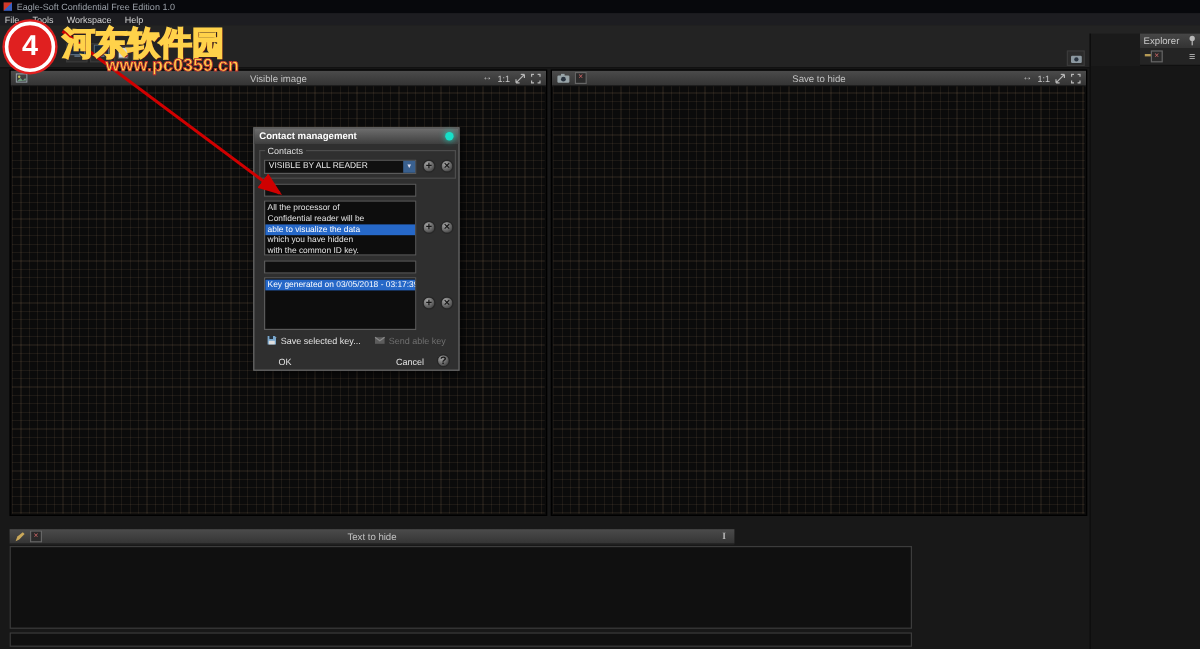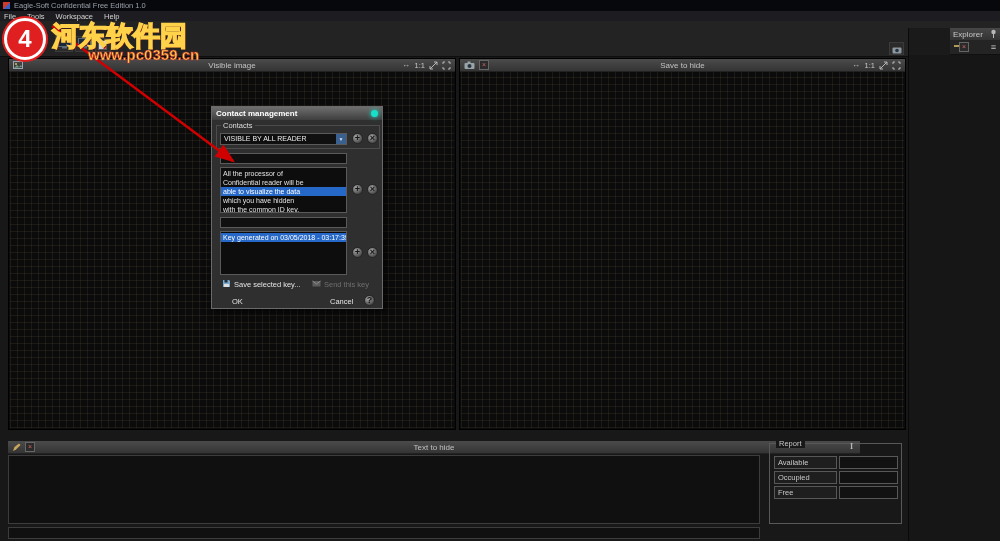--- a/index.html
+++ b/index.html
@@ -215,52 +215,37 @@
     <div class="pbody"></div>
   </div>
 
   <span class="tbtn" style="left:889px;top:42px;width:15px;height:13px;">
     <span><svg width="10" height="8">
           <rect x="0.5" y="1.5" width="9" height="6" rx="1" fill="#8c98a0"></rect>
           <circle cx="5" cy="4.5" r="1.8" fill="#2a3440"></circle>
         </svg></span>
   </span>
 
-  <div class="phead standalone" style="left:8px;top:441px;width:852px;height:13px;">
+  <div class="phead standalone" style="left:8px;top:441px;width:604px;height:13px;">
     <span class="hleft">
       <span class="hicon">
           <svg width="9" height="9">
             <path d="M1 8l1.5-4L7 0.5 8.5 2 4 6.5z" fill="#caa85a"></path>
           </svg>
         </span>
       <span class="xbox">×</span>
     </span>
     <span class="ptitle">Text to hide</span>
     <span class="hright">
       <span class="hicon" style="font-family:'Liberation Serif','DejaVu Serif',serif;font-weight:bold;">I</span>
     </span>
   </div>
   <div class="textarea" style="left:8px;top:455px;width:752px;height:69px;"></div>
   <div class="textarea" style="left:8px;top:527px;width:752px;height:12px;"></div>
 
-  <div class="report" style="left:769px;top:443px;width:133px;height:81px;">
-    <span class="rtitle">Report</span>
-    <div class="rrow" style="top:12px;">
-      <span class="rlabel">Available</span>
-      <span class="rvalue"></span>
-    </div>
-    <div class="rrow" style="top:27px;">
-      <span class="rlabel">Occupied</span>
-      <span class="rvalue"></span>
-    </div>
-    <div class="rrow" style="top:42px;">
-      <span class="rlabel">Free</span>
-      <span class="rvalue"></span>
-    </div>
-  </div>
 
   <div class="explorer">
     <div class="exhead">
       <span>Explorer</span>
       <span style="margin-left:auto;"><svg width="7" height="9">
             <circle cx="3.5" cy="3" r="2.2" fill="#b8b8b8"></circle>
             <rect x="3" y="5" width="1" height="4" fill="#b8b8b8"></rect>
           </svg></span>
     </div>
     <div class="extools">
@@ -325,21 +310,21 @@
             <rect x="2.5" y="1" width="3" height="2.5" fill="#23303c"></rect>
             <rect x="2" y="5" width="5" height="3" fill="#dddddd"></rect>
           </svg></span>
       <span>Save selected key...</span>
     </button>
     <button class="dlgbtn disabled" style="left:100px;top:172px;">
       <span><svg width="9" height="8">
             <rect x="0.5" y="2" width="8" height="5.5" fill="#5c5c5c"></rect>
             <path d="M0.5 2l4 3 4-3" stroke="#8a8a8a" fill="none"></path>
           </svg></span>
-      <span>Send this key</span>
+      <span>Send able key</span>
     </button>
 
     <button class="dlgbtn" style="left:20px;top:190px;">
       <span>OK</span>
     </button>
     <button class="dlgbtn" style="left:118px;top:190px;">
       <span>Cancel</span>
     </button>
     <button class="cbtn" style="left:152px;top:188px;">
       <span>?</span>

